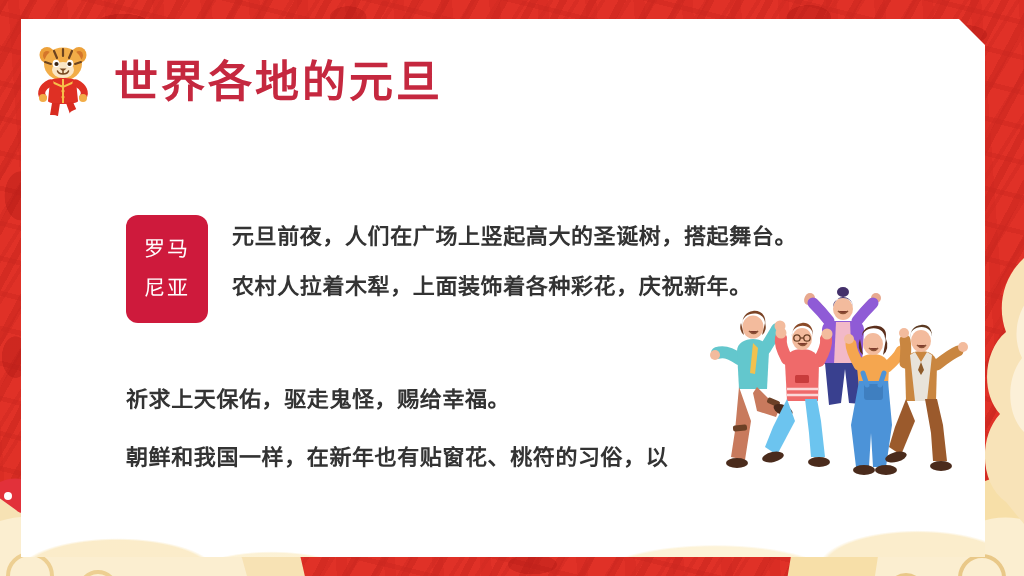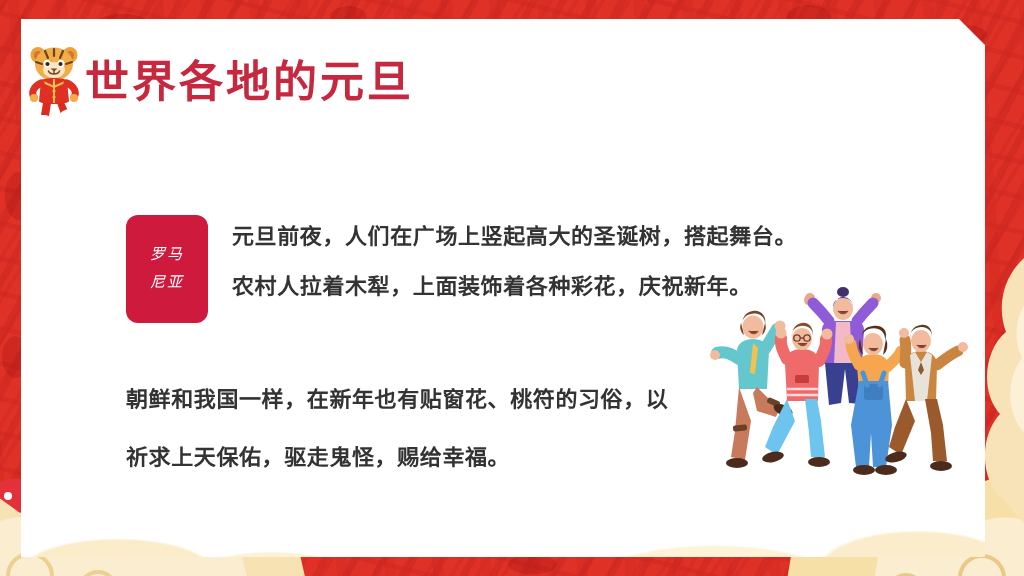--- a/index.html
+++ b/index.html
@@ -88,25 +88,25 @@
       radial-gradient(ellipse 150px 52px at 10% 112%, rgba(247,216,143,.95) 0 62%, transparent 66%),
       radial-gradient(ellipse 130px 44px at 26% 118%, rgba(250,226,163,.9) 0 62%, transparent 66%),
       radial-gradient(ellipse 180px 50px at 72% 116%, rgba(250,226,163,.85) 0 62%, transparent 66%),
       radial-gradient(ellipse 150px 56px at 93% 108%, rgba(247,216,143,.9) 0 62%, transparent 66%);
     pointer-events: none;
   }
 
   
   .header {
     position: absolute;
-    left: 2px;
+    left: 11px;
     top: 24px;
     display: flex;
     align-items: center;
-    gap: 0;
+    gap: 20px;
   }
   .mascot { width: 62px; height: 84px; display: block; }
 
   .page-title {
     font-family: "Liberation Serif", "DejaVu Serif", serif;
     font-size: 44px;
     line-height: 1;
     letter-spacing: 3px;
     color: #c5283f;
     white-space: nowrap;
@@ -128,29 +128,28 @@
   }
   .block + .block { margin-top: 55px; }
 
   .badge {
     flex: 0 0 auto;
     width: 82px;
     border-radius: 12px;
     background: #ce1a3c;
     color: #ffffff;
     font-family: "Liberation Serif", "DejaVu Serif", serif;
-    font-size: 15px;
+    font-size: 21px;
     letter-spacing: 2px;
     text-align: center;
     display: flex;
     flex-direction: column;
     align-items: center;
     justify-content: center;
     box-sizing: border-box;
-    font-style: italic;
   }
   .badge-tall { height: 108px; padding: 10px 0; line-height: 1.85; }
   .badge-short { height: 68px; }
   .badge-line { display: block; }
 
   .body-text {
     flex: 1 1 auto;
     padding-top: 3px;
   }
   .body-line {
@@ -259,22 +258,22 @@
           <span class="badge-line">尼亚</span>
         </div>
         <div class="body-text">
           <p class="body-line">元旦前夜，人们在广场上竖起高大的圣诞树，搭起舞台。</p>
           <p class="body-line">农村人拉着木犁，上面装饰着各种彩花，庆祝新年。</p>
         </div>
       </div>
 
       <div class="block block-korea">
         <div class="body-text">
+          <p class="body-line">祈求上天保佑，驱走鬼怪，赐给幸福。</p>
           <p class="body-line">朝鲜和我国一样，在新年也有贴窗花、桃符的习俗，以</p>
-          <p class="body-line">祈求上天保佑，驱走鬼怪，赐给幸福。</p>
         </div>
       </div>
 
     </div>
 
     <svg class="people" viewBox="0 0 262 200">
 
       <g>
         <path d="M118,36 C112,26 106,20 102,18" stroke="#e8a98f" stroke-width="6" stroke-linecap="round" fill="none"></path>
         <path d="M150,36 C156,26 162,20 166,18" stroke="#e8a98f" stroke-width="6" stroke-linecap="round" fill="none"></path>

